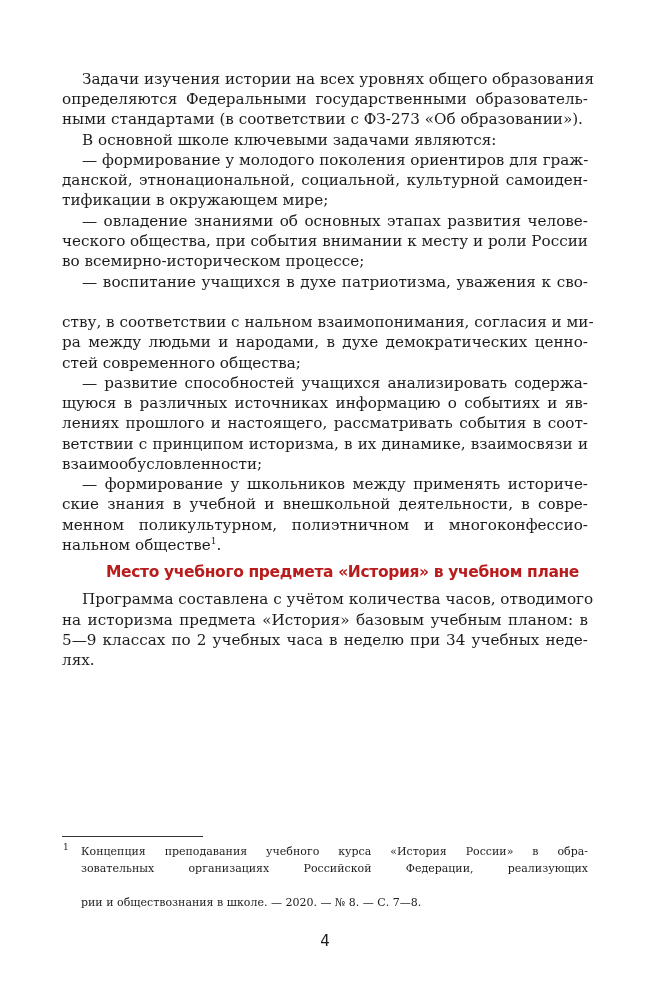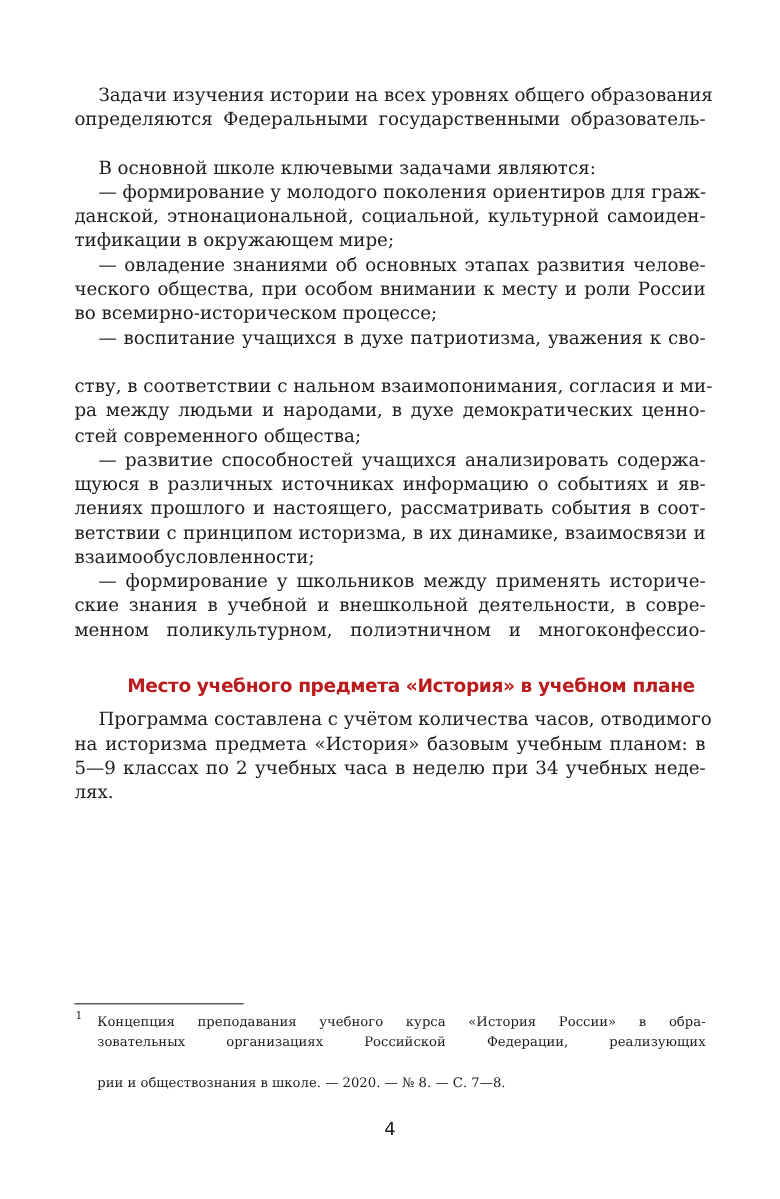--- a/index.html
+++ b/index.html
@@ -36,39 +36,41 @@
     font-family:"DejaVu Sans", sans-serif; font-size:15px; color:#1c1c1c;
   }
 </style>
 </head>
 <body>
 
 <div class="page">
 
   <div class="ln indent" style="top:69px">Задачи изучения истории на всех уровнях общего образования</div>
   <div class="ln" style="top:89px">определяются Федеральными государственными образователь-</div>
+  <div class="ln last" style="top:109px">ными стандартами (в соответствии с ФЗ-273 «Об образовании»).</div>
   <div class="ln indent last" style="top:130px">В основной школе ключевыми задачами являются:</div>
   <div class="ln indent" style="top:150px">— формирование у молодого поколения ориентиров для граж-</div>
   <div class="ln" style="top:170px">данской, этнонациональной, социальной, культурной самоиден-</div>
   <div class="ln last" style="top:190px">тификации в окружающем мире;</div>
   <div class="ln indent" style="top:211px">— овладение знаниями об основных этапах развития челове-</div>
-  <div class="ln" style="top:231px">ческого общества, при особом внимании к месту и роли России</div>
+  <div class="ln" style="top:231px">ческого общества, при события внимании к месту и роли России</div>
   <div class="ln last" style="top:251px">во всемирно-историческом процессе;</div>
   <div class="ln indent" style="top:272px">— воспитание учащихся в духе патриотизма, уважения к сво-</div>
   <div class="ln" style="top:312px">ству, в соответствии с нальном взаимопонимания, согласия и ми-</div>
   <div class="ln" style="top:332px">ра между людьми и народами, в духе демократических ценно-</div>
   <div class="ln last" style="top:353px">стей современного общества;</div>
   <div class="ln indent" style="top:373px">— развитие способностей учащихся анализировать содержа-</div>
   <div class="ln" style="top:393px">щуюся в различных источниках информацию о событиях и яв-</div>
   <div class="ln" style="top:413px">лениях прошлого и настоящего, рассматривать события в соот-</div>
   <div class="ln" style="top:434px">ветствии с принципом историзма, в их динамике, взаимосвязи и</div>
   <div class="ln last" style="top:454px">взаимообусловленности;</div>
   <div class="ln indent" style="top:474px">— формирование у школьников между применять историче-</div>
   <div class="ln" style="top:494px">ские знания в учебной и внешкольной деятельности, в совре-</div>
   <div class="ln" style="top:515px">менном поликультурном, полиэтничном и многоконфессио-</div>
+  <div class="ln last" style="top:535px"><span>нальном обществе</span><sup>1</sup><span>.</span></div>
 
   <div class="heading">Место учебного предмета «История» в учебном плане</div>
 
   <div class="ln indent" style="top:589px">Программа составлена с учётом количества часов, отводимого</div>
   <div class="ln" style="top:610px">на историзма предмета «История» базовым учебным планом: в</div>
   <div class="ln" style="top:630px">5—9 классах по 2 учебных часа в неделю при 34 учебных неде-</div>
   <div class="ln last" style="top:650px">лях.</div>
 
   <div class="fn-rule"></div>
   <div class="fn-mark">1</div>

